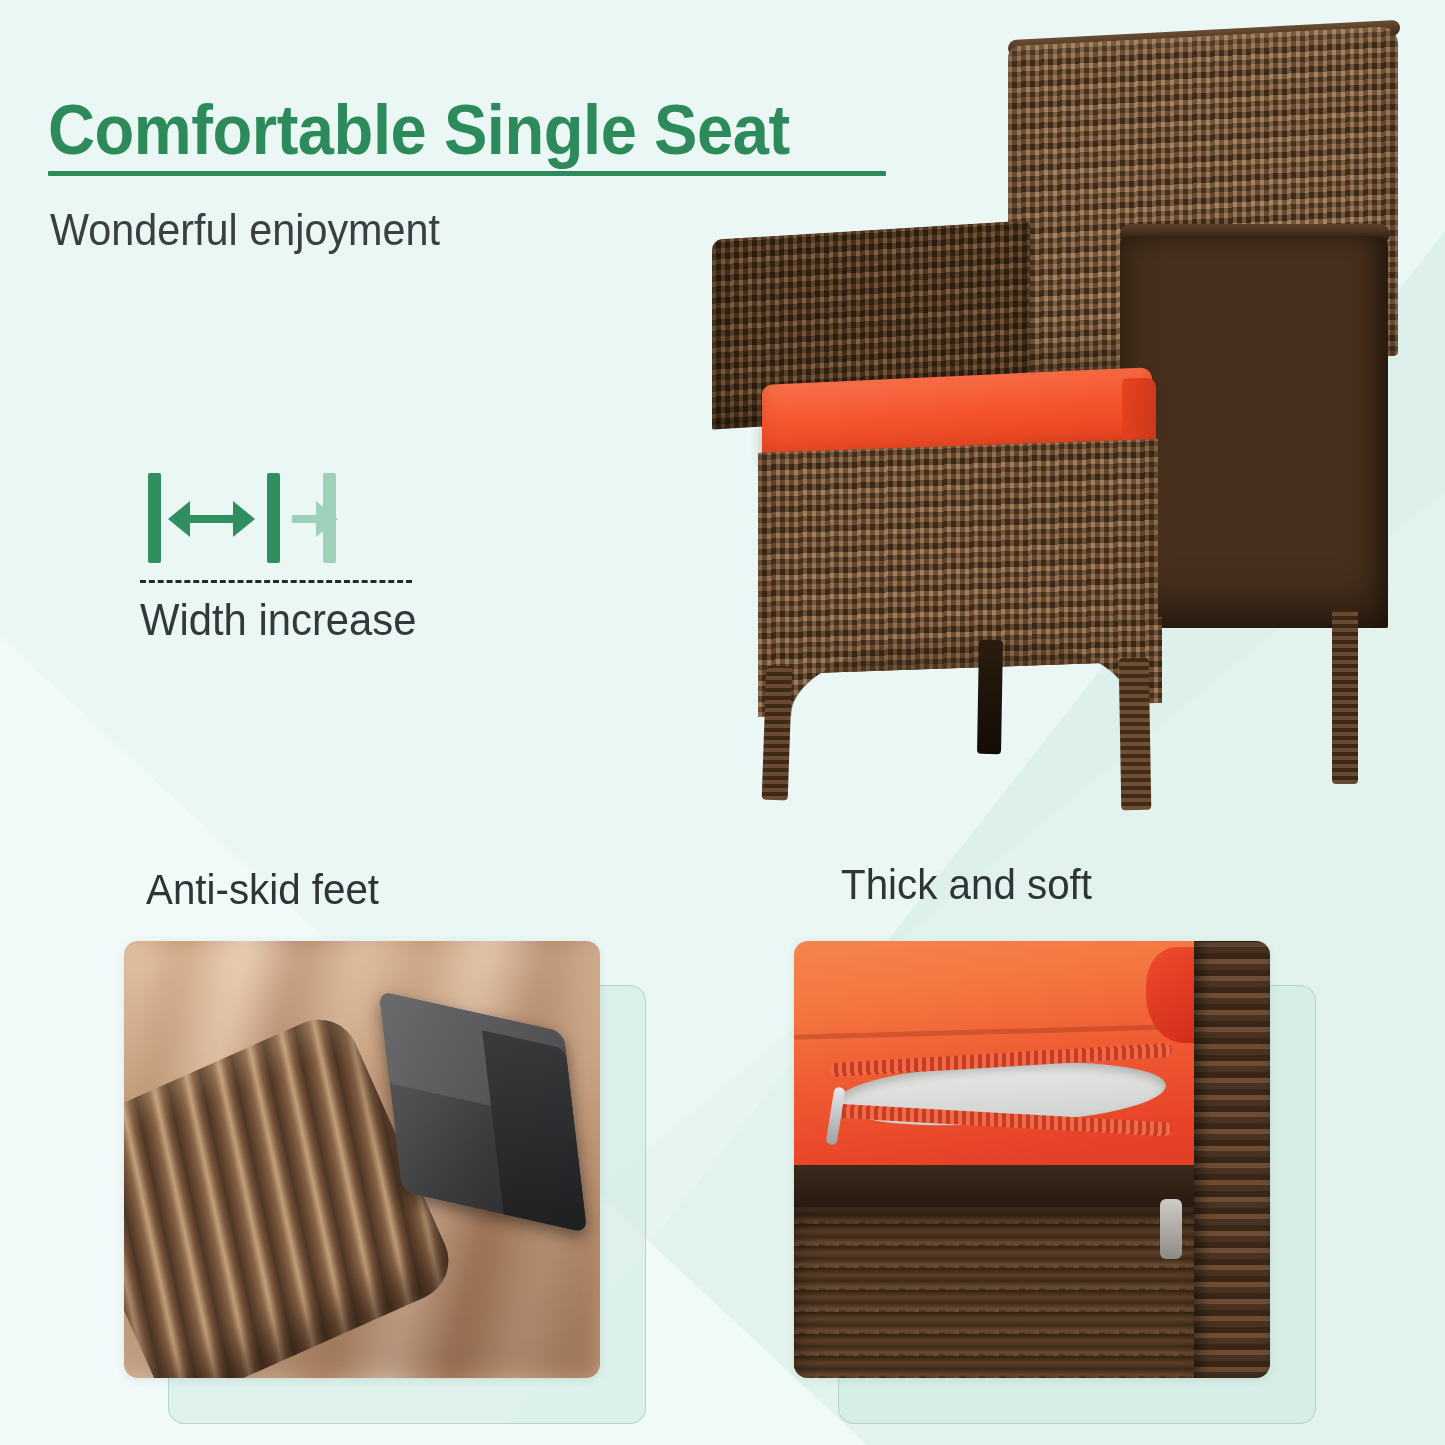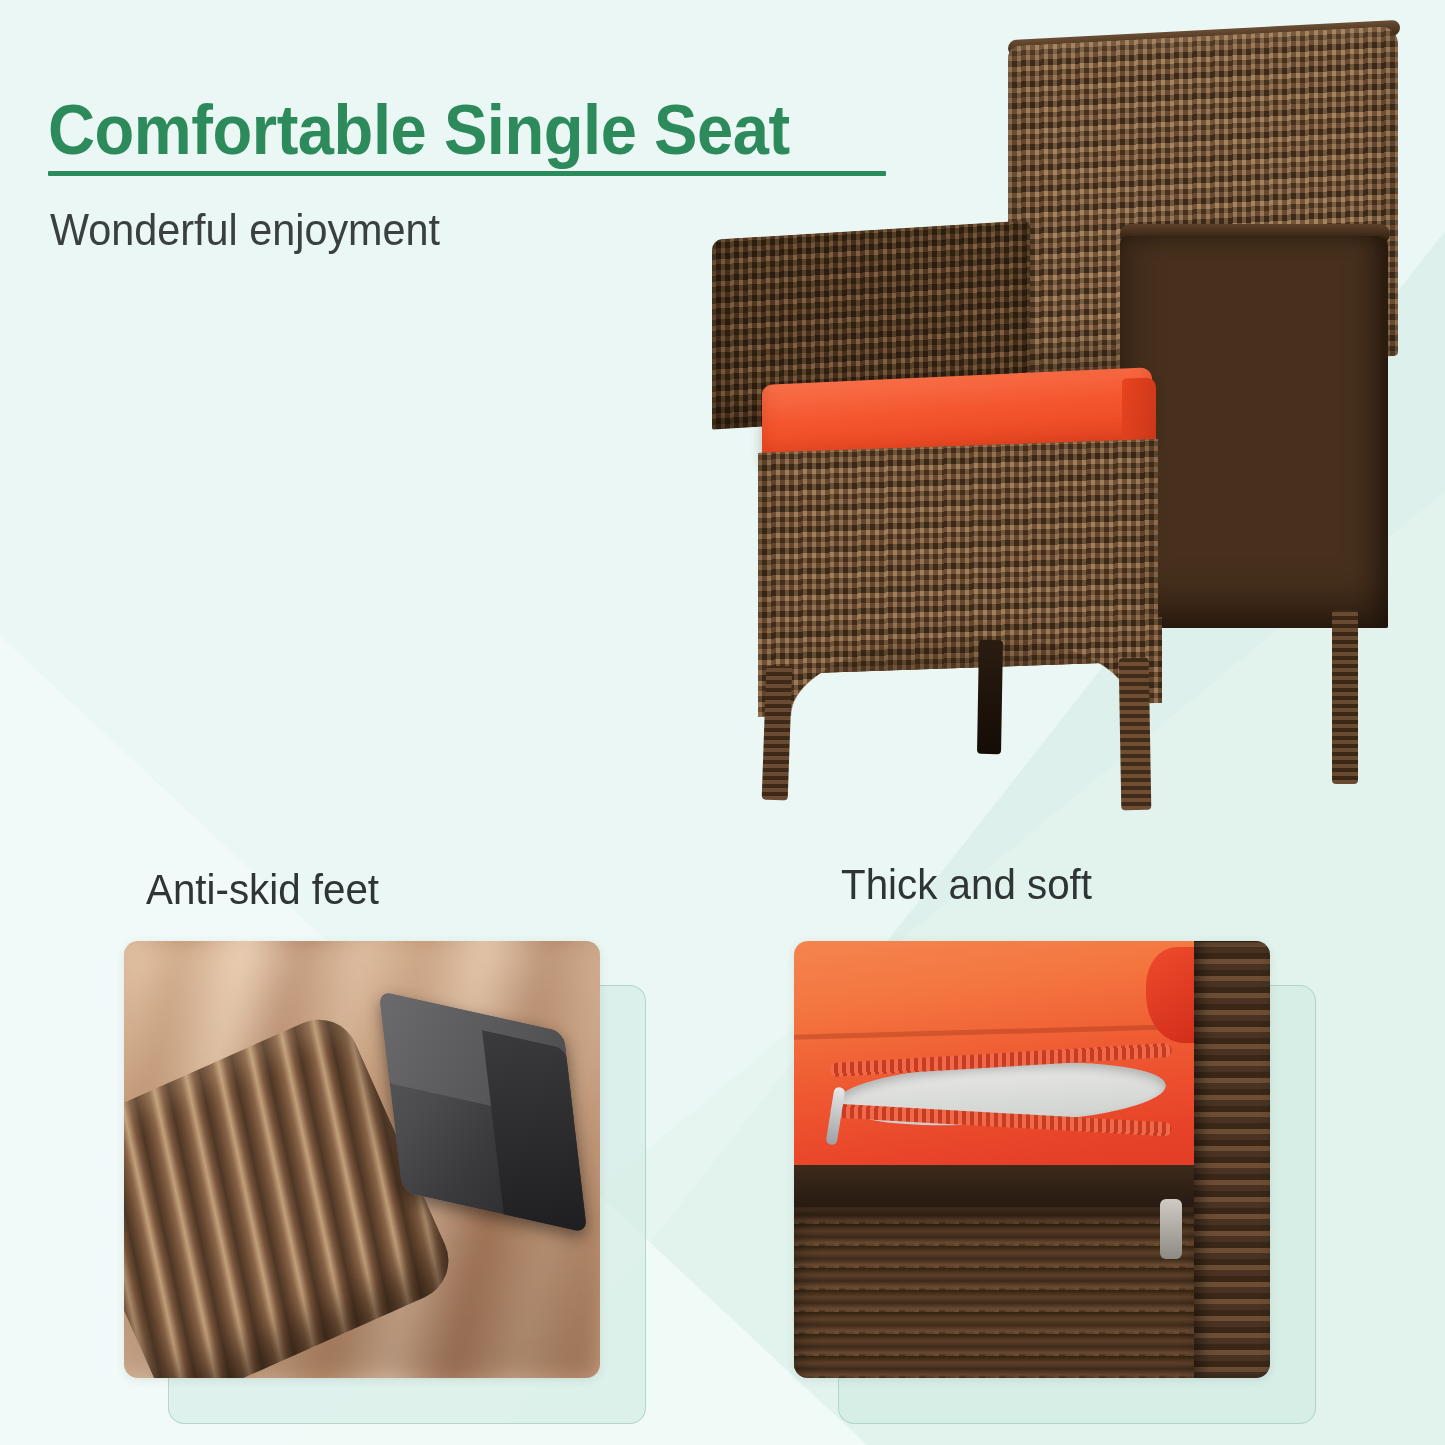--- a/index.html
+++ b/index.html
@@ -340,20 +340,34 @@
     <div class="ch-leg bl"></div>
     <div class="ch-leg fl"></div>
     <div class="ch-leg fr"></div>
     <div class="ch-leg br"></div>
   </div>
 
   <div class="headline">Comfortable Single Seat</div>
   <div class="headline-rule"></div>
   <div class="subhead">Wonderful enjoyment</div>
 
+  <div class="width-block">
+    <div class="wi-icon">
+      <div class="wi-bar b1"></div>
+      <div class="wi-head left"></div>
+      <div class="wi-arrowline a1"></div>
+      <div class="wi-head rightA"></div>
+      <div class="wi-bar b2"></div>
+      <div class="wi-arrowline a2"></div>
+      <div class="wi-head rightB"></div>
+      <div class="wi-bar b3"></div>
+    </div>
+    <div class="wi-dash"></div>
+    <div class="wi-label">Width increase</div>
+  </div>
 
   <div class="cap cap-left">Anti-skid feet</div>
   <div class="cap cap-right">Thick and soft</div>
 
   <div class="panel-wrap p1-wrap">
     <div class="panel-ghost p1-ghost"></div>
     <div class="panel p1">
       <div class="p1-bg"></div>
       <div class="p1-bg2"></div>
       <div class="p1-leg">

